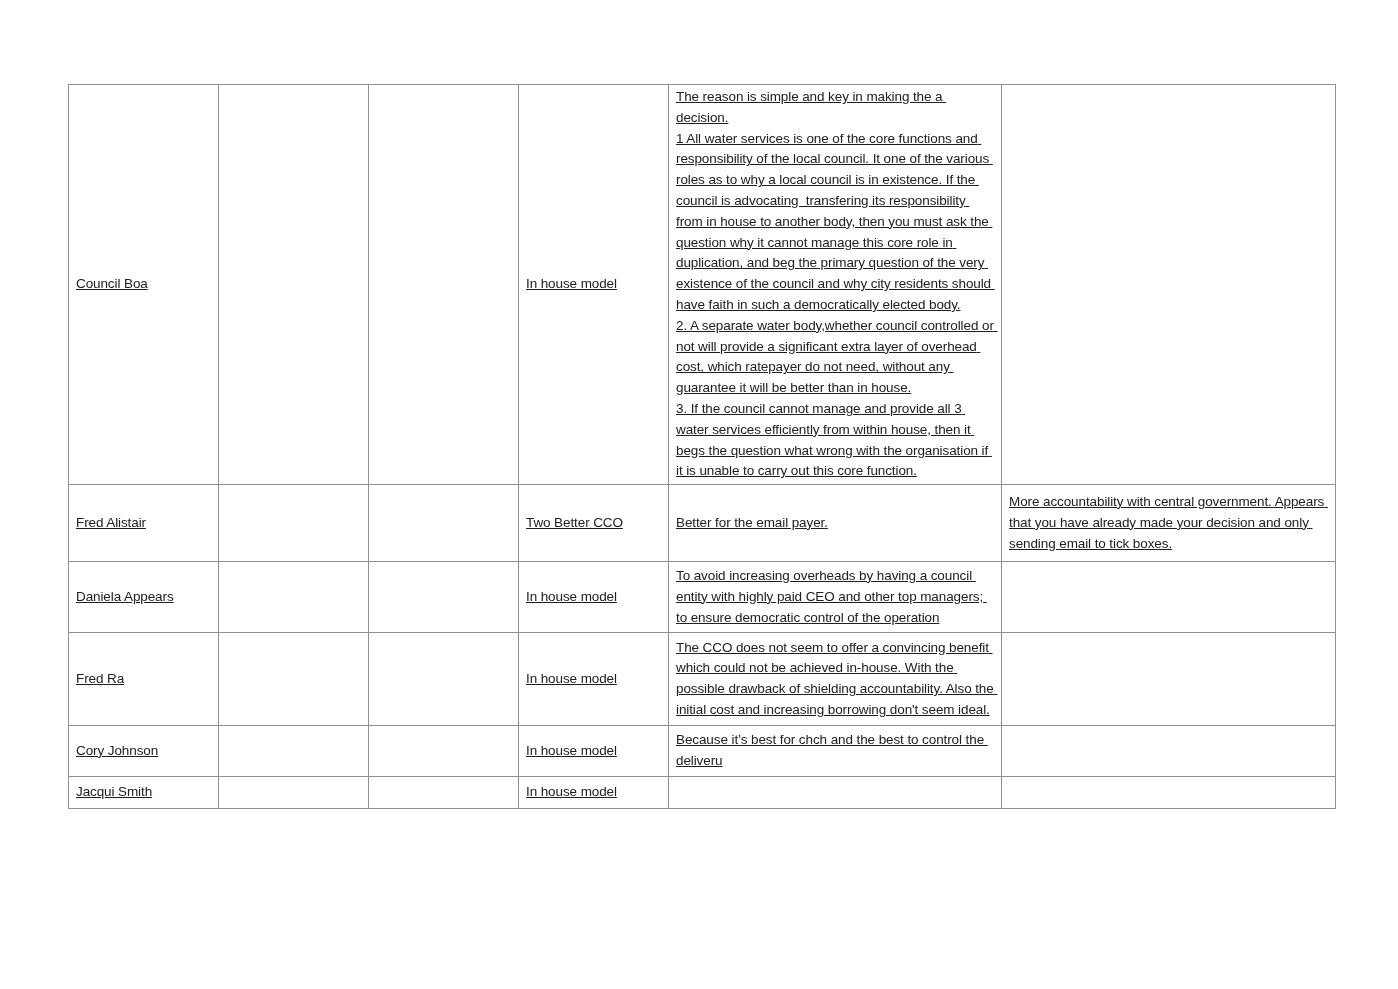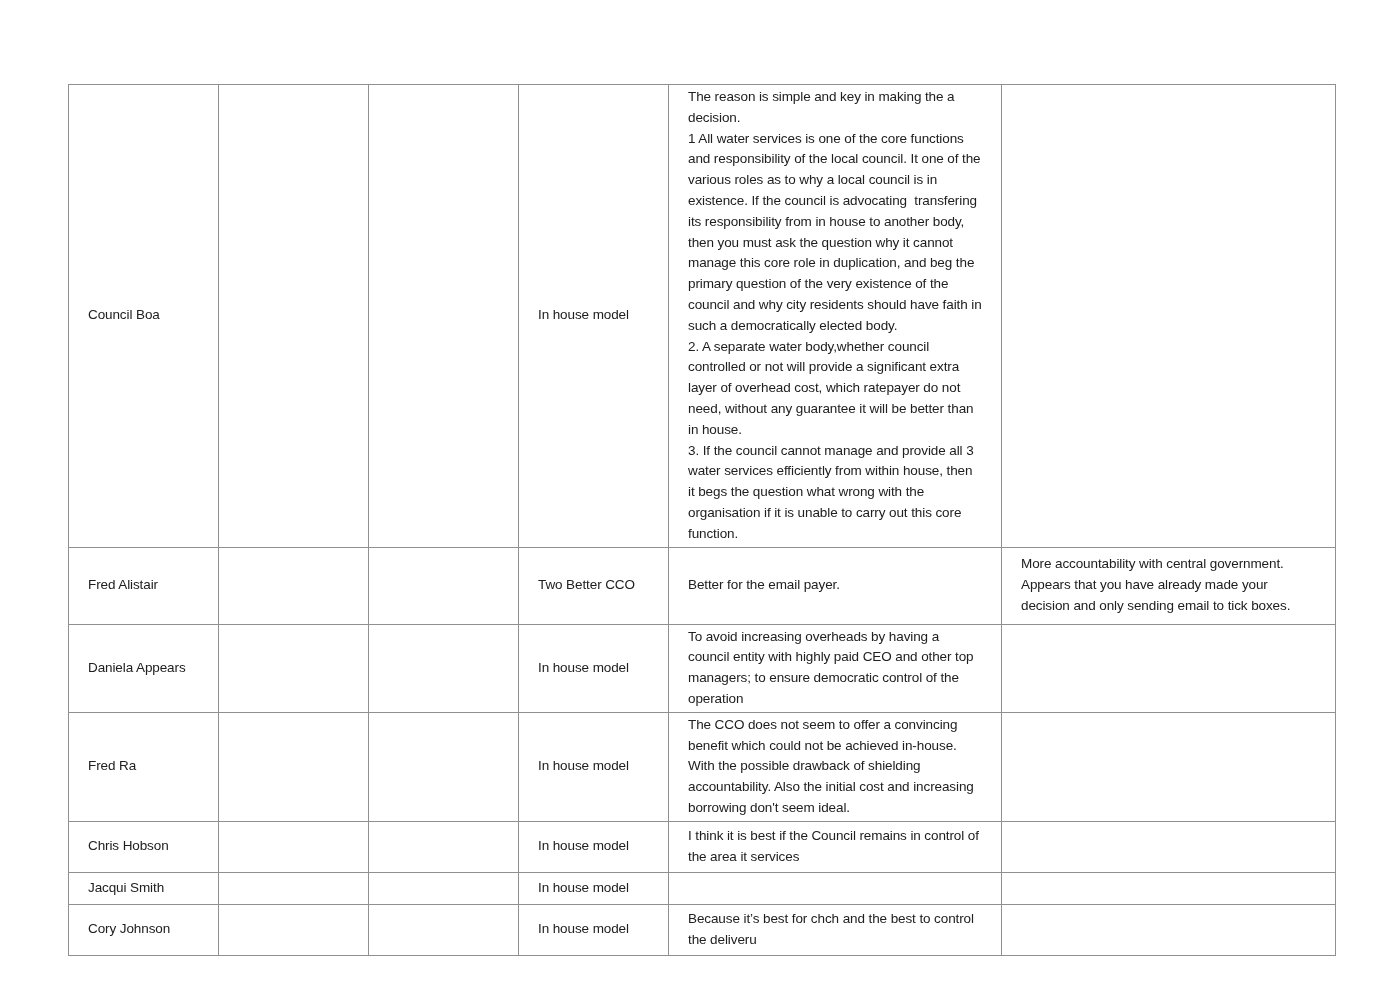--- a/index.html
+++ b/index.html
@@ -28,26 +28,27 @@
     width:1267px;
   }
   col.w-name{width:150px;}
   col.w-empty1{width:150px;}
   col.w-empty2{width:150px;}
   col.w-model{width:150px;}
   col.w-reason{width:333px;}
   col.w-comment{width:334px;}
   td{
     border:1px solid var(--border-color);
-    padding:2px 19px;
+    padding:2px 7px;
     vertical-align:middle;
     font-size:13.5px;
     line-height:20.8px;
     letter-spacing:-0.1px;
     word-wrap:break-word;
+    text-decoration:underline;
   }
   td.c-reason, td.c-comment{
     white-space:pre-wrap;
   }
 </style>
 </head>
 <body>
 
 <div class="page">
   <table class="responses">
@@ -89,38 +90,30 @@
   </tr>
         <tr style="height: 93px;">
     <td class="c-name">Fred Ra</td>
     <td class="c-empty"></td>
     <td class="c-empty"></td>
     <td class="c-model">In house model</td>
     <td class="c-reason">The CCO does not seem to offer a convincing benefit which could not be achieved in-house. With the possible drawback of shielding accountability. Also the initial cost and increasing borrowing don't seem ideal.</td>
     <td class="c-comment"></td>
   </tr>
         <tr style="height: 51px;">
-    <td class="c-name">Chris Hobson</td>
+    <td class="c-name">Cory Johnson</td>
     <td class="c-empty"></td>
     <td class="c-empty"></td>
     <td class="c-model">In house model</td>
-    <td class="c-reason">I think it is best if the Council remains in control of the area it services</td>
+    <td class="c-reason">Because it’s best for chch and the best to control the deliveru</td>
     <td class="c-comment"></td>
   </tr>
         <tr style="height: 32px;">
     <td class="c-name">Jacqui Smith</td>
     <td class="c-empty"></td>
     <td class="c-empty"></td>
     <td class="c-model">In house model</td>
     <td class="c-reason"></td>
     <td class="c-comment"></td>
   </tr>
-        <tr style="height: 51px;">
-    <td class="c-name">Cory Johnson</td>
-    <td class="c-empty"></td>
-    <td class="c-empty"></td>
-    <td class="c-model">In house model</td>
-    <td class="c-reason">Because it’s best for chch and the best to control the deliveru</td>
-    <td class="c-comment"></td>
-  </tr>
       </tbody>
   </table>
 </div>
 
 </body></html>

